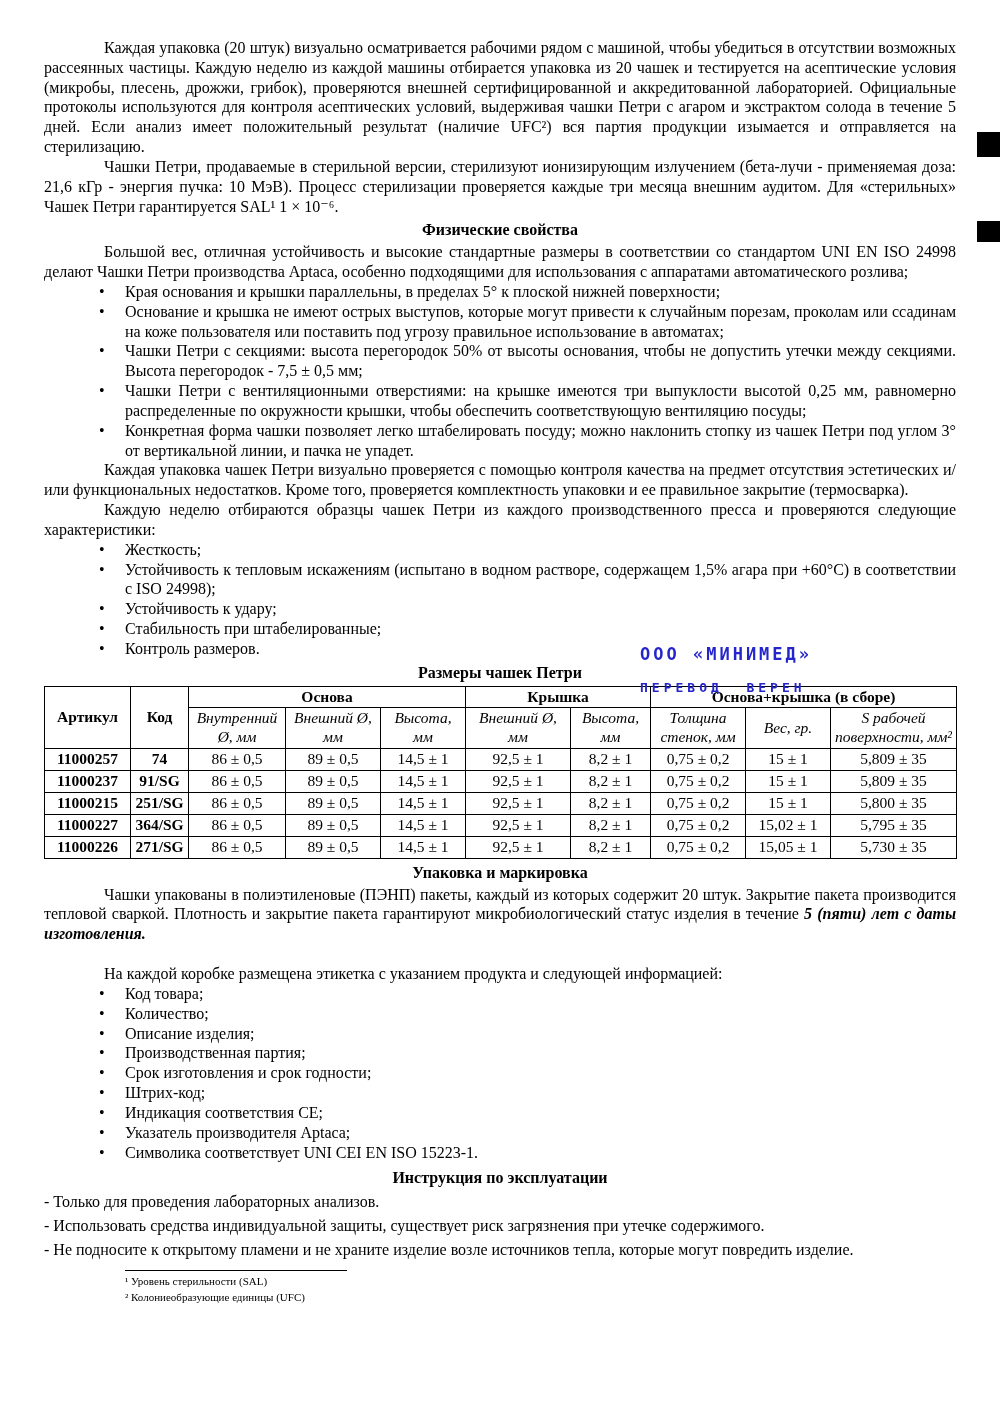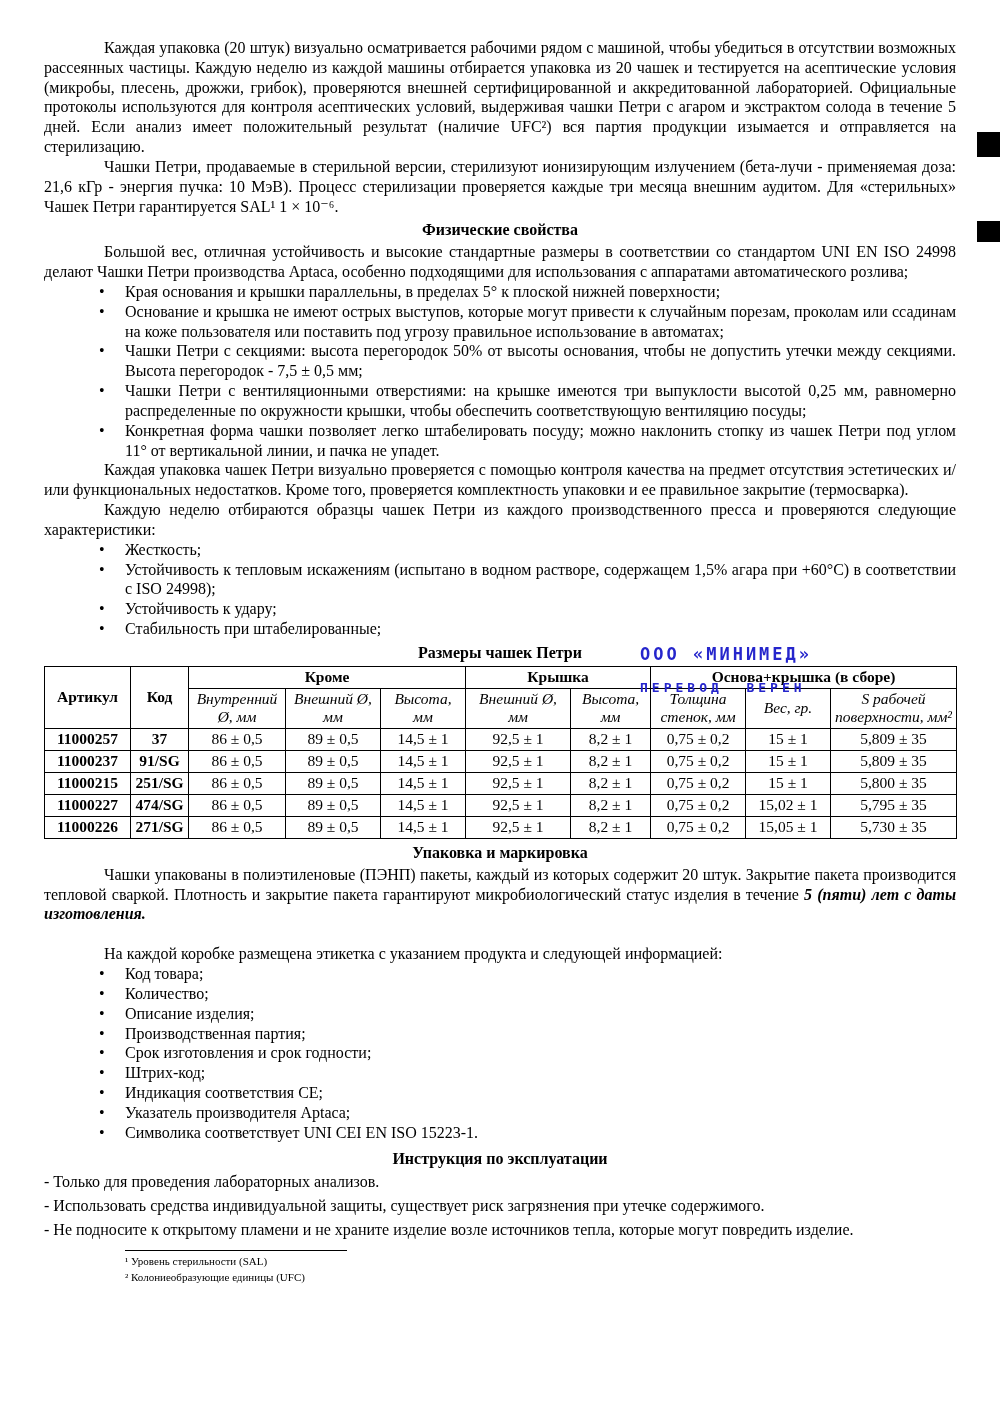--- a/index.html
+++ b/index.html
@@ -89,32 +89,33 @@
 
   <div class="h-center">Физические свойства</div>
 
   <p class="indent">Большой вес, отличная устойчивость и высокие стандартные размеры в соответствии со стандартом UNI EN ISO 24998 делают Чашки Петри производства Aptaca, особенно подходящими для использования с аппаратами автоматического розлива;</p>
 
   <ul class="bullets">
     <li>Края основания и крышки параллельны, в пределах 5° к плоской нижней поверхности;</li>
     <li>Основание и крышка не имеют острых выступов, которые могут привести к случайным порезам, проколам или ссадинам на коже пользователя или поставить под угрозу правильное использование в автоматах;</li>
     <li>Чашки Петри с секциями: высота перегородок 50% от высоты основания, чтобы не допустить утечки между секциями. Высота перегородок - 7,5 ± 0,5 мм;</li>
     <li>Чашки Петри с вентиляционными отверстиями: на крышке имеются три выпуклости высотой 0,25 мм, равномерно распределенные по окружности крышки, чтобы обеспечить соответствующую вентиляцию посуды;</li>
-    <li>Конкретная форма чашки позволяет легко штабелировать посуду; можно наклонить стопку из чашек Петри под углом 11° от вертикальной линии, и пачка не упадет.</li>
+    <li>Конкретная форма чашки позволяет легко штабелировать посуду; можно наклонить стопку из чашек Петри под углом 3° от вертикальной линии, и пачка не упадет.</li>
   </ul>
 
   <p class="indent">Каждая упаковка чашек Петри визуально проверяется с помощью контроля качества на предмет отсутствия эстетических и/или функциональных недостатков. Кроме того, проверяется комплектность упаковки и ее правильное закрытие (термосварка).</p>
 
   <p class="indent">Каждую неделю отбираются образцы чашек Петри из каждого производственного пресса и проверяются следующие характеристики:</p>
 
   <ul class="bullets">
     <li>Жесткость;</li>
     <li>Устойчивость к тепловым искажениям (испытано в водном растворе, содержащем 1,5% агара при +60°C) в соответствии с ISO 24998);</li>
     <li>Устойчивость к удару;</li>
     <li>Стабильность при штабелированные;</li>
+    <li>Контроль размеров.</li>
   </ul>
 
   <div class="stamp">
     <div class="l1">ООО «МИНИМЕД»</div>
     <div class="l2">ПЕРЕВОД  ВЕРЕН</div>
   </div>
 
   <div class="h-center">Размеры чашек Петри</div>
 
   <table class="dims">
@@ -127,39 +128,39 @@
         <col style="width:105px">
         <col style="width:80px">
         <col style="width:95px">
         <col style="width:85px">
         <col style="width:126px">
     </colgroup>
     <thead>
       <tr>
         <th rowspan="2" class="grp">Артикул</th>
         <th rowspan="2" class="grp">Код</th>
-        <th colspan="3" class="grp">Кроме</th>
+        <th colspan="3" class="grp">Основа</th>
         <th colspan="2" class="grp">Крышка</th>
         <th colspan="3" class="grp">Основа+крышка (в сборе)</th>
       </tr>
       <tr>
         <th class="sub">Внутренний Ø, мм</th>
         <th class="sub">Внешний Ø, мм</th>
         <th class="sub">Высота, мм</th>
         <th class="sub">Внешний Ø, мм</th>
         <th class="sub">Высота, мм</th>
         <th class="sub">Толщина стенок, мм</th>
         <th class="sub">Вес, гр.</th>
         <th class="sub">S рабочей поверхности, мм²</th>
       </tr>
     </thead>
     <tbody>
       <tr>
         <td class="bcell">11000257</td>
-        <td class="bcell">37</td>
+        <td class="bcell">74</td>
         <td>86 ± 0,5</td>
         <td>89 ± 0,5</td>
         <td>14,5 ± 1</td>
         <td>92,5 ± 1</td>
         <td>8,2 ± 1</td>
         <td>0,75 ± 0,2</td>
         <td>15 ± 1</td>
         <td>5,809 ± 35</td>
       </tr>
       <tr>
@@ -181,21 +182,21 @@
         <td>89 ± 0,5</td>
         <td>14,5 ± 1</td>
         <td>92,5 ± 1</td>
         <td>8,2 ± 1</td>
         <td>0,75 ± 0,2</td>
         <td>15 ± 1</td>
         <td>5,800 ± 35</td>
       </tr>
       <tr>
         <td class="bcell">11000227</td>
-        <td class="bcell">474/SG</td>
+        <td class="bcell">364/SG</td>
         <td>86 ± 0,5</td>
         <td>89 ± 0,5</td>
         <td>14,5 ± 1</td>
         <td>92,5 ± 1</td>
         <td>8,2 ± 1</td>
         <td>0,75 ± 0,2</td>
         <td>15,02 ± 1</td>
         <td>5,795 ± 35</td>
       </tr>
       <tr>

